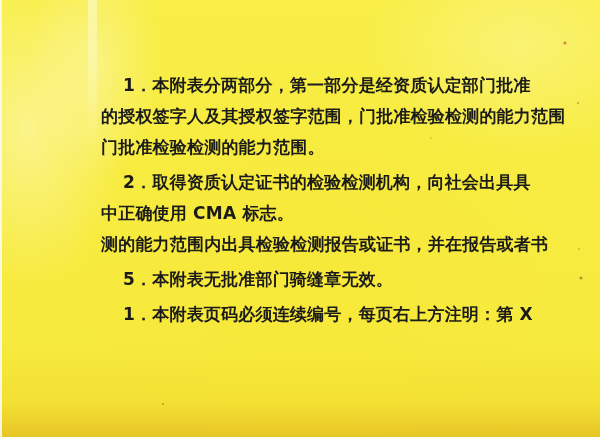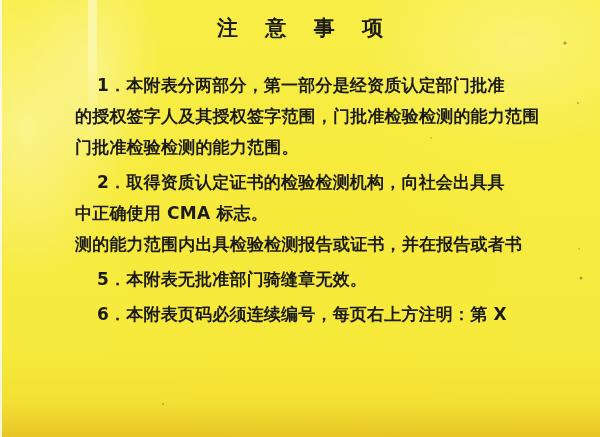--- a/index.html
+++ b/index.html
@@ -58,53 +58,52 @@
     margin: 0;
     text-align: center;
     font-size: 21px;
     font-weight: 700;
     letter-spacing: 10px;
     text-indent: 10px;
     color: var(--text, #1b1b19);
   }
   .body-text {
     position: absolute;
-    left: 75px; top: 70px;
+    left: 101px; top: 70px;
     width: 470px;
     font-size: 17px;
     font-weight: 700;
     line-height: 31px;
     letter-spacing: 0.2px;
   }
   .body-text p { margin: 0 0 4px 0; }
   .line { display: block; white-space: nowrap; }
   .indent { padding-left: 22px; }
 </style>
 </head>
 <body>
 
 <div class="page">
   <div class="edge-strip"></div>
   <div class="streak"></div>
 
-  <h1 class="title">注 意 事 项</h1>
 
   <div class="body-text">
     <p>
       <span class="line indent">1．本附表分两部分，第一部分是经资质认定部门批准</span>
       <span class="line">的授权签字人及其授权签字范围，门批准检验检测的能力范围</span>
       <span class="line">门批准检验检测的能力范围。</span>
     </p>
     <p>
       <span class="line indent">2．取得资质认定证书的检验检测机构，向社会出具具</span>
       <span class="line">中正确使用 CMA 标志。</span>
       <span class="line">测的能力范围内出具检验检测报告或证书，并在报告或者书</span>
     </p>
     <p>
       <span class="line indent">5．本附表无批准部门骑缝章无效。</span>
     </p>
     <p>
-      <span class="line indent">6．本附表页码必须连续编号，每页右上方注明：第 X</span>
+      <span class="line indent">1．本附表页码必须连续编号，每页右上方注明：第 X</span>
     </p>
   </div>
 
   <div class="speckles"></div>
 </div>
 
 </body></html>

